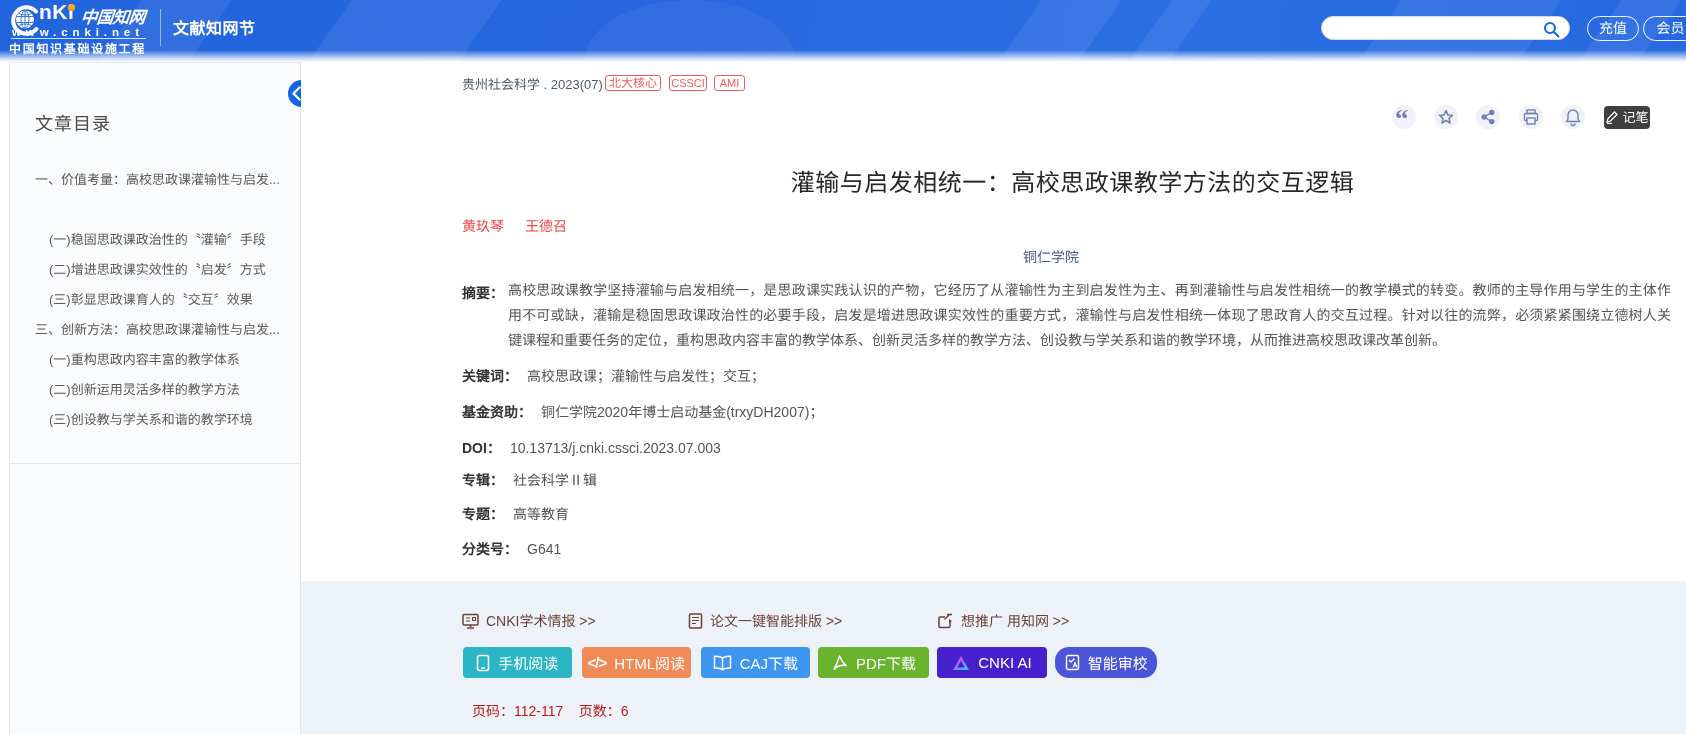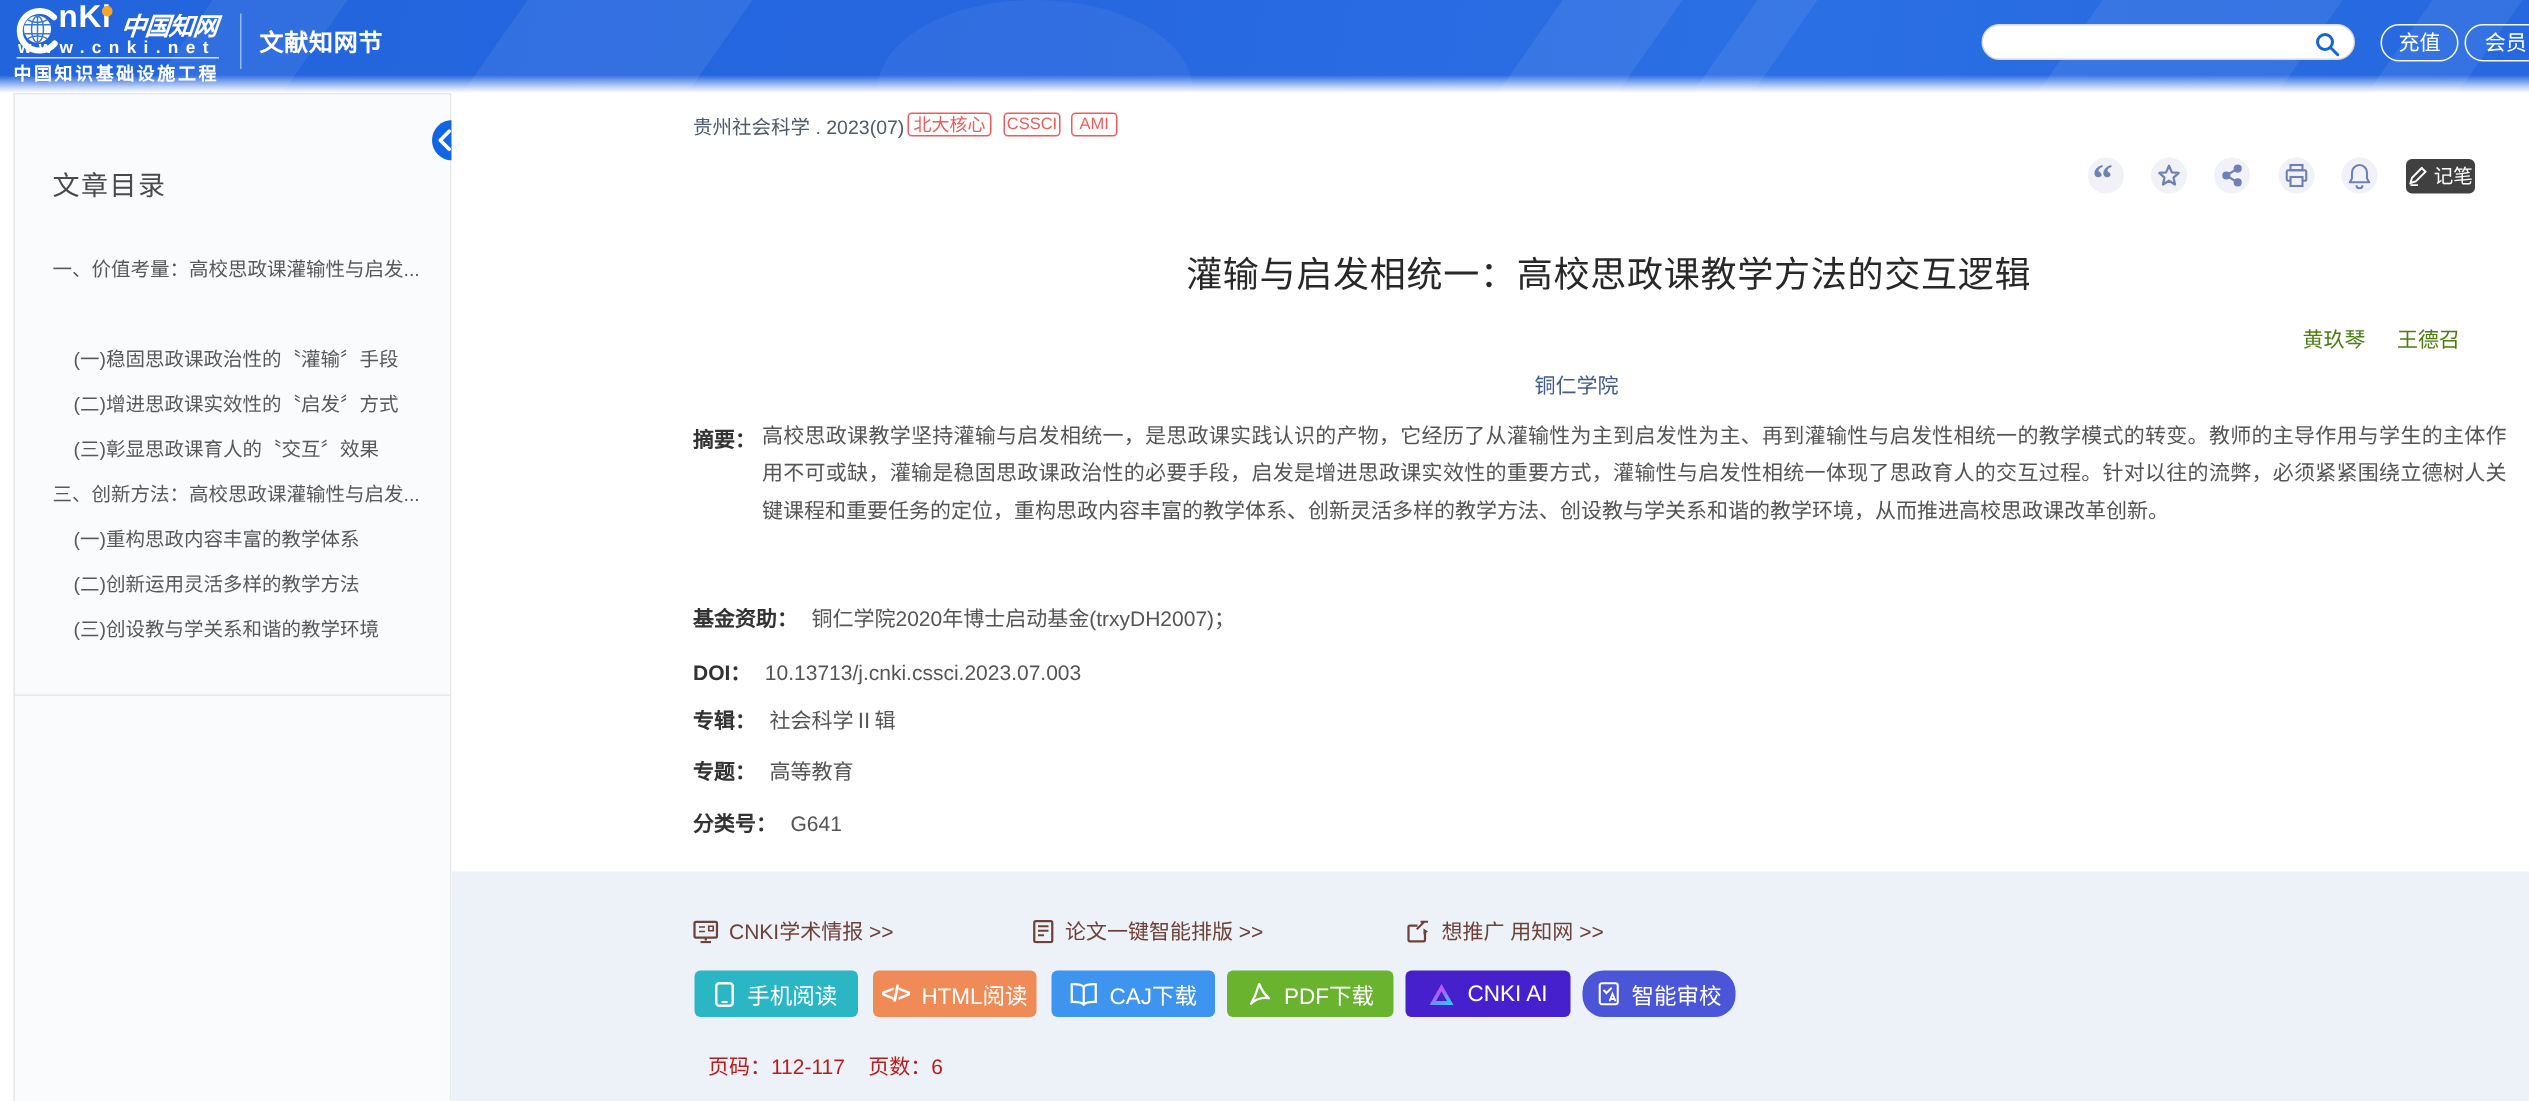--- a/index.html
+++ b/index.html
@@ -43,21 +43,21 @@
   color:#f05b5b;font-size:11px;text-align:center;background:#fff;}
 #bdg1{left:304px;width:56px;font-size:12px;}
 #bdg2{left:368px;width:38px;}
 #bdg3{left:413px;width:31px;}
 .cbtn{position:absolute;top:43px;width:24px;height:24px;border-radius:50%;background:#f1f1f8;}
 .cbtn svg{position:absolute;left:0;top:0;}
 #notebtn{position:absolute;left:1303px;top:44px;width:46px;height:23px;background:#404040;border-radius:4px;
   color:#fff;font-size:13px;text-align:center;line-height:23px;}
 #title{position:absolute;left:161px;top:101px;width:1221px;text-align:center;font-size:24px;color:#282828;
   font-weight:400;letter-spacing:0.5px;}
-#authors{position:absolute;left:161px;top:153px;width:1178px;text-align:right;font-size:14px;color:#4d7c0f;}
+#authors{position:absolute;left:161px;top:153px;width:1178px;text-align:left;font-size:14px;color:#ef4444;}
 #inst{position:absolute;left:161px;top:184px;width:1178px;text-align:center;font-size:14px;color:#44598e;}
 #abs-lbl{position:absolute;left:161px;top:220px;font-size:14px;font-weight:bold;color:#333;}
 #abs-body{position:absolute;left:207px;top:216px;width:1163px;font-size:14px;color:#555;
   line-height:25.1px;}
 #abs-body .jl{text-align:justify;height:25.1px;overflow:hidden;}
 #abs-body .jl::after{content:"";display:inline-block;width:100%;}
 .row{position:absolute;left:161px;font-size:14px;color:#555;white-space:nowrap;}
 .row b{color:#333;margin-right:9px;}
 
 #foot{position:absolute;left:0px;top:519px;width:1385px;height:153px;background:#edf2f8;}
@@ -179,20 +179,21 @@
   <div id="authors">黄玖琴<span style="display:inline-block;width:21px;"></span>王德召</div>
   <div id="inst">铜仁学院</div>
 
   <div id="abs-lbl">摘要：</div>
   <div id="abs-body">
       <div class="jl">高校思政课教学坚持灌输与启发相统一，是思政课实践认识的产物，它经历了从灌输性为主到启发性为主、再到灌输性与启发性相统一的教学模式的转变。教师的主导作用与学生的主体作</div>
       <div class="jl">用不可或缺，灌输是稳固思政课政治性的必要手段，启发是增进思政课实效性的重要方式，灌输性与启发性相统一体现了思政育人的交互过程。针对以往的流弊，必须紧紧围绕立德树人关</div>
       <div>键课程和重要任务的定位，重构思政内容丰富的教学体系、创新灵活多样的教学方法、创设教与学关系和谐的教学环境，从而推进高校思政课改革创新。</div>
     </div>
 
+  <div class="row" style="top:303px;"><b>关键词：</b>高校思政课；灌输性与启发性；交互；</div>
   <div class="row" style="top:339px;"><b>基金资助：</b>铜仁学院2020年博士启动基金(trxyDH2007)；</div>
   <div class="row" style="top:375px;"><b>DOI：</b>10.13713/j.cnki.cssci.2023.07.003</div>
   <div class="row" style="top:407px;"><b>专辑：</b>社会科学Ⅱ辑</div>
   <div class="row" style="top:441px;"><b>专题：</b>高等教育</div>
   <div class="row" style="top:476px;"><b>分类号：</b>G641</div>
 
   <div id="foot">
     <div class="flink" style="left:161px;">
       <svg width="17" height="16" viewBox="0 0 17 16">
           <g fill="none" stroke="#6d4238" stroke-width="1.5">

